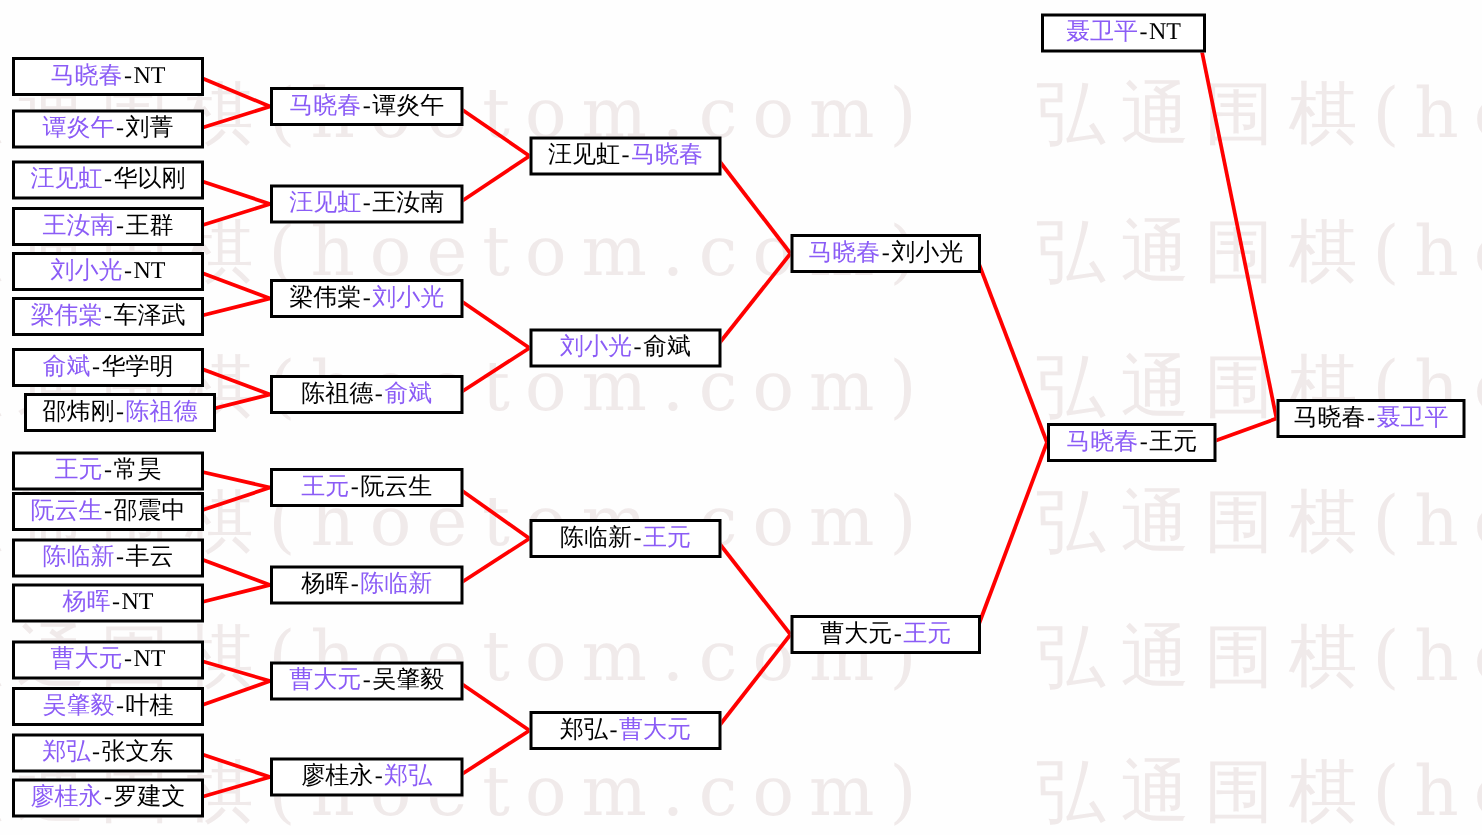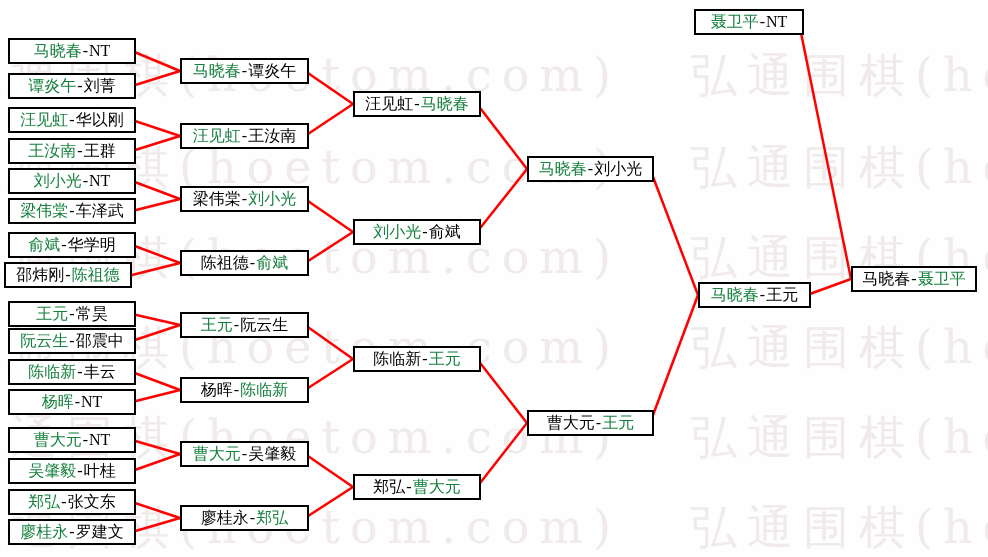--- a/index.html
+++ b/index.html
@@ -11,21 +11,21 @@
       color:#f0eaea;user-select:none;}
   .wm span{margin-right:70px;}
   
   .lines{position:absolute;left:0;top:0;z-index:2;}
   .lines line{stroke:#ff0000;stroke-width:2.5;}
   
   .box{position:absolute;height:22px;border:2px solid #000;background:#fff;z-index:3;
        display:flex;align-items:center;justify-content:center;
        font-size:16px;line-height:1;white-space:nowrap;color:#000;}
   .nm{color:#000;}
-  .nm.red{color:#15803d;}
+  .nm.red{color:#8b5cf6;}
   .sep{margin:0 1px;}
 </style>
 </head>
 <body>
 
 <div class="stage">
 
   <div class="wm" style="top:45px"><span>弘通围棋(hoetom.com)</span><span>弘通围棋(hoetom.com)</span></div>
   <div class="wm" style="top:137px"><span>弘通围棋(hoetom.com)</span><span>弘通围棋(hoetom.com)</span></div>
   <div class="wm" style="top:227px"><span>弘通围棋(hoetom.com)</span><span>弘通围棋(hoetom.com)</span></div>
@@ -96,21 +96,21 @@
   <div class="box" style="left:8px;top:198px;width:124px">
       <span class="nm red">梁伟棠</span>
       <span class="nm sep">-</span>
       <span class="nm">车泽武</span>
     </div>
   <div class="box" style="left:8px;top:232px;width:124px">
       <span class="nm red">俞斌</span>
       <span class="nm sep">-</span>
       <span class="nm">华学明</span>
     </div>
-  <div class="box" style="left:4px;top:262px;width:124px">
+  <div class="box" style="left:16px;top:262px;width:124px">
       <span class="nm">邵炜刚</span>
       <span class="nm sep">-</span>
       <span class="nm red">陈祖德</span>
     </div>
   <div class="box" style="left:8px;top:301px;width:124px">
       <span class="nm red">王元</span>
       <span class="nm sep">-</span>
       <span class="nm">常昊</span>
     </div>
   <div class="box" style="left:8px;top:328px;width:124px">

